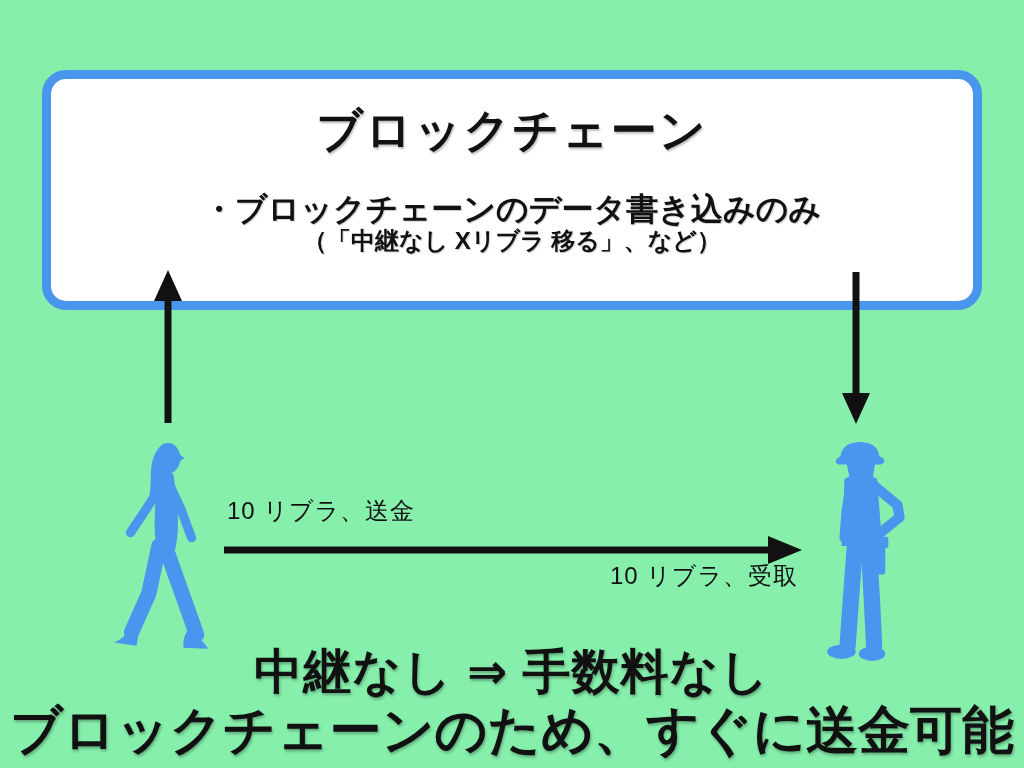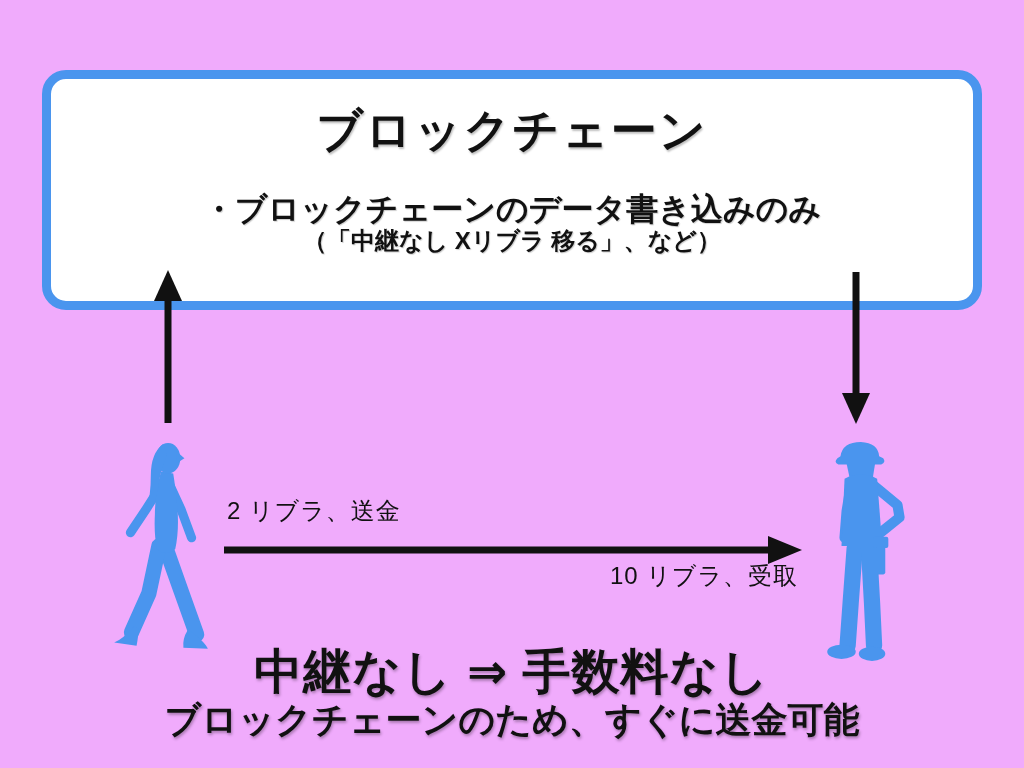--- a/index.html
+++ b/index.html
@@ -1,21 +1,21 @@
 <!DOCTYPE html>
 <html><head>
 <meta charset="utf-8">
 <style>
   html,body{margin:0;padding:0;background:#888;}
   *{box-sizing:border-box;}
   .canvas{
     position:relative;
     width:1024px;height:768px;
     margin:0 auto;
-    background:#f0abfc;
+    background:#86efac;
     overflow:hidden;
     font-family:"Liberation Sans","DejaVu Sans",sans-serif;
     color:#111111;
   }
   .bc-box{
     position:absolute;
     left:42px;top:70px;
     width:940px;height:240px;
     border:9px solid #4a95ee;
     border-radius:24px;
@@ -54,21 +54,21 @@
   .figure{position:absolute;}
   .footer1{
     top:640px;
     font-size:48px;
     font-weight:bold;
     letter-spacing:1px;
     text-shadow:1px 2px 3px rgba(0,0,0,0.3);
   }
   .footer2{
     top:696px;
-    font-size:36px;
+    font-size:52px;
     font-weight:bold;
     text-shadow:1px 2px 3px rgba(0,0,0,0.3);
   }
 </style>
 </head>
 <body>
 
 <div class="canvas">
 
   <div class="bc-box"></div>
@@ -119,19 +119,19 @@
       <path d="M26,16 Q28,2 46,2 Q63,3 64,16 L68,18 Q71,22 66,24 L24,24 Q19,22 23,18 Z"></path>
       <path d="M32,23 L60,23 L57,42 L36,42 Z"></path>
       <path d="M30,38 Q46,30 62,38 L67,104 L27,104 Z"></path>
       <rect x="58" y="95" width="15" height="11" rx="2"></rect>
       <rect x="61" y="104" width="9" height="28" rx="2"></rect>
       <ellipse cx="27" cy="208" rx="14" ry="7"></ellipse>
       <ellipse cx="57" cy="210" rx="13" ry="7"></ellipse>
     </g>
   </svg>
 
-  <div class="label label-send">2 リブラ、送金</div>
+  <div class="label label-send">10 リブラ、送金</div>
   <div class="label label-receive">10 リブラ、受取</div>
 
   <div class="txt footer1">中継なし ⇒ 手数料なし</div>
   <div class="txt footer2">ブロックチェーンのため、すぐに送金可能</div>
 
 </div>
 
 </body></html>

